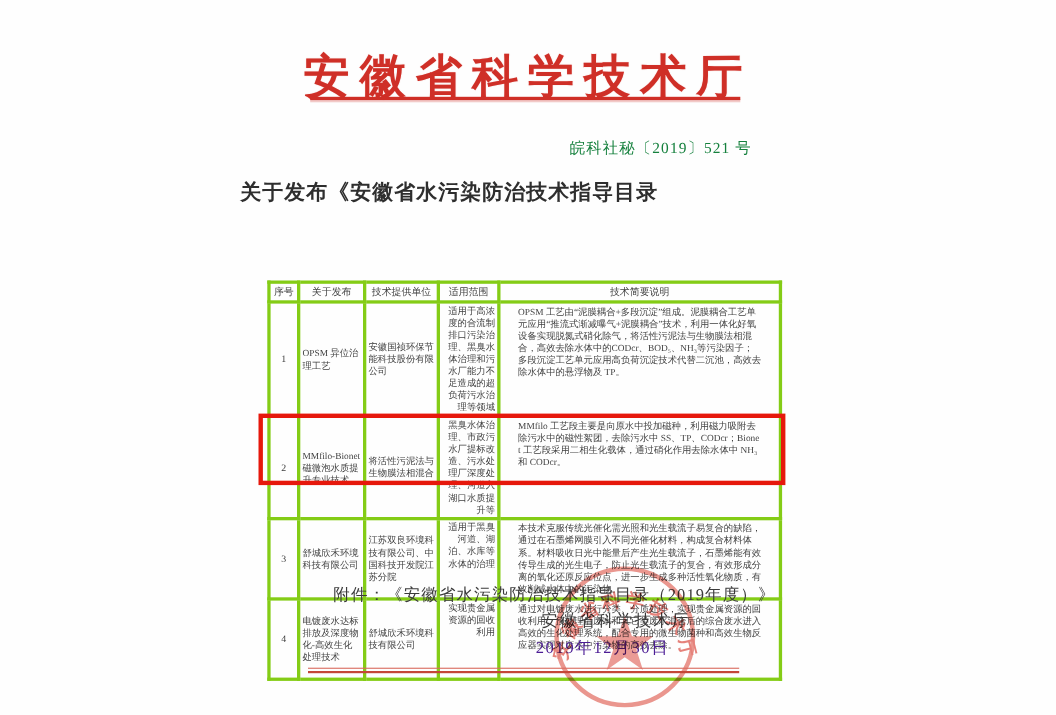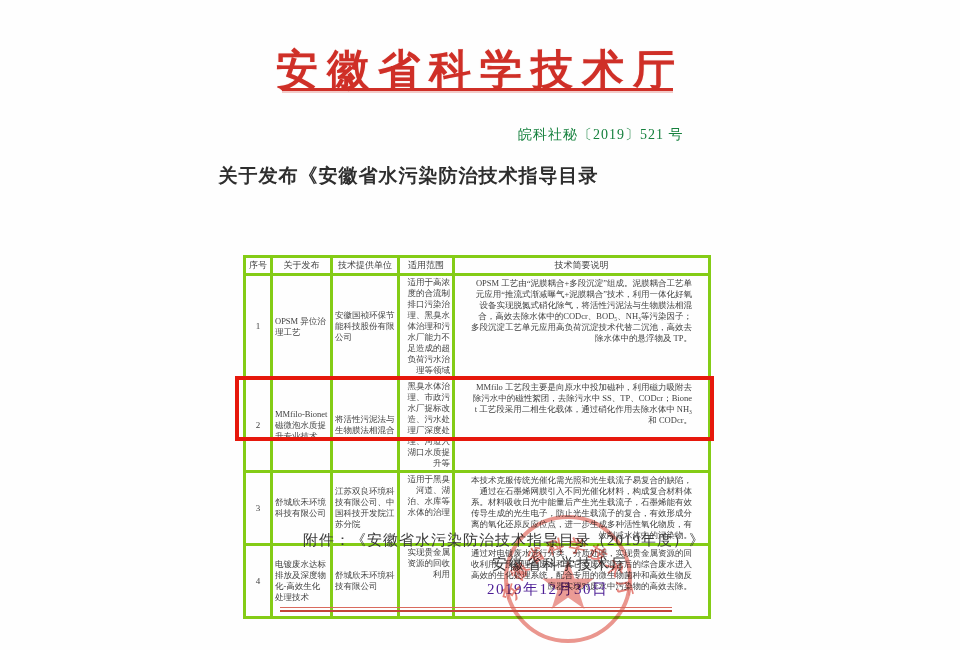--- a/index.html
+++ b/index.html
@@ -54,21 +54,21 @@
   }
   .col-no{width:27px;}
   .col-name{width:60px;}
   .col-provider{width:67px;}
   .col-scope{width:55px;}
   .col-summary{width:256px;}
   td.c-no{text-align:center;vertical-align:middle;font-size:9px;}
   td.c-name{vertical-align:middle;word-break:break-all;}
   td.c-provider{vertical-align:middle;word-break:break-all;}
   td.c-scope{vertical-align:top;word-break:break-all;text-align:right;}
-  td.c-summary{vertical-align:top;padding:2px 16px;word-break:break-all;text-align:right;}
+  td.c-summary{vertical-align:top;padding:2px 16px;word-break:break-all;}
   tr.r1{height:60px;} tr.r2{height:48px;} tr.r3{height:52px;} tr.r4{height:73px;}
 
   
   .highlight-box{
     position:absolute;top:376px;left:235px;width:471px;height:57px;
     border:4px solid #e6180c;
     pointer-events:none;
   }
 
   

